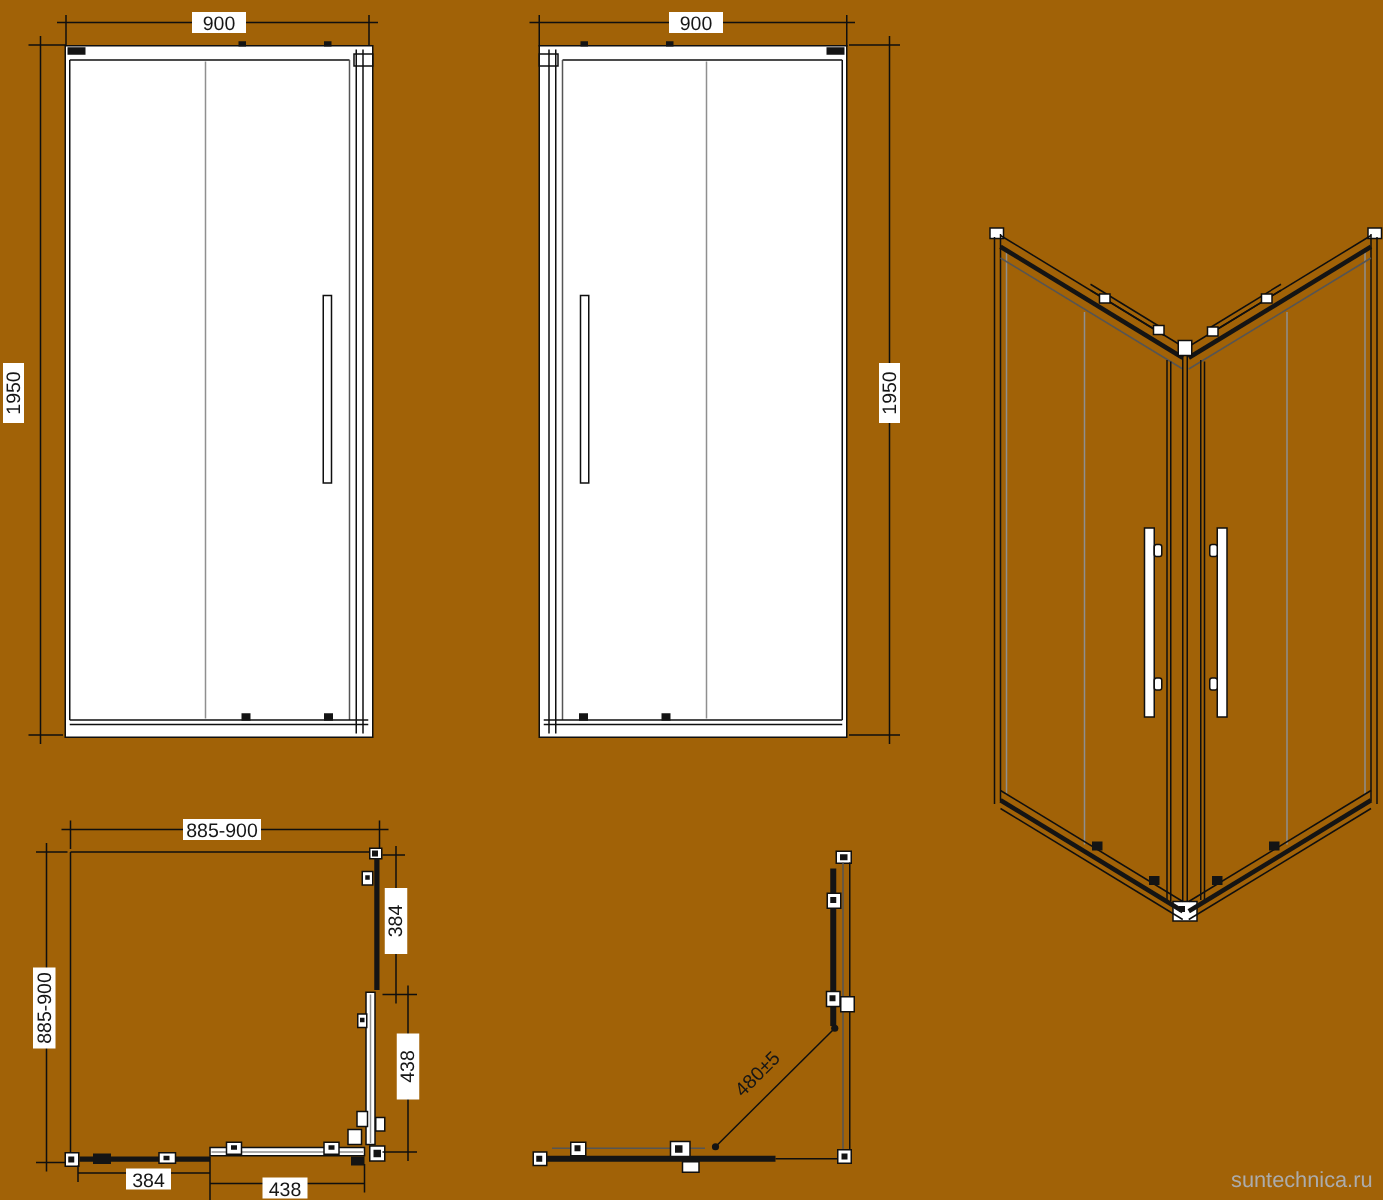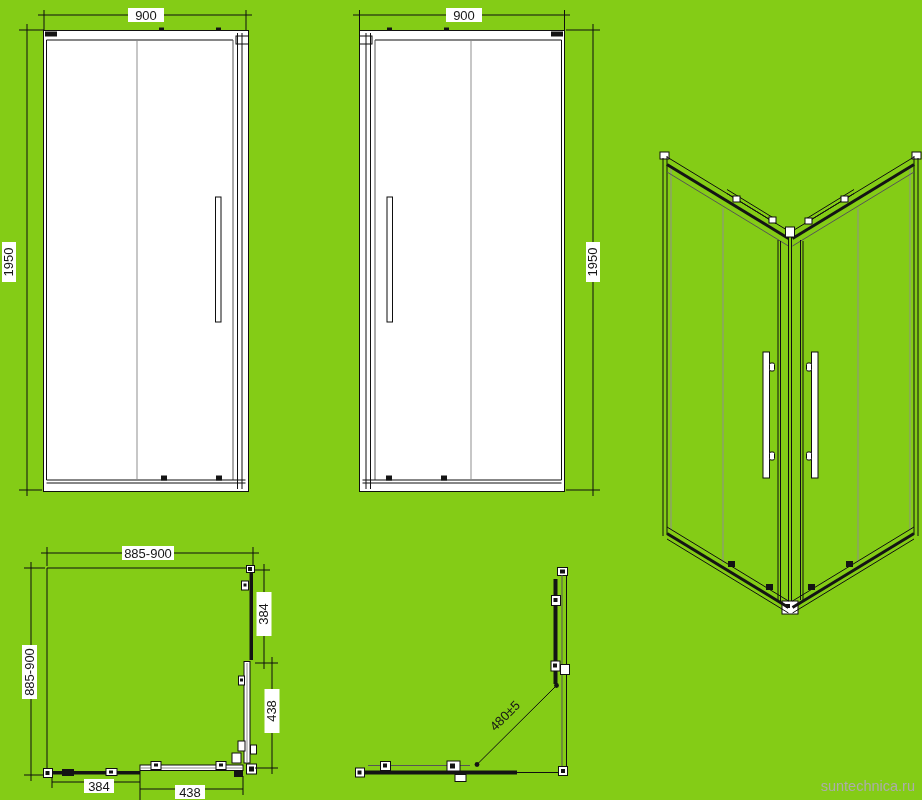--- a/index.html
+++ b/index.html
@@ -1,16 +1,16 @@
 <!DOCTYPE html>
 <html><head>
 <meta charset="utf-8">
 <style>
   html,body{margin:0;padding:0;background:#fff;}
-  .stage{position:relative;width:922px;height:800px;background:#84cc16;overflow:hidden;
+  .stage{position:relative;width:922px;height:800px;background:#a16207;overflow:hidden;
          font-family:"Liberation Sans",sans-serif;}
   svg{position:absolute;left:0;top:0;}
   
   .k  {stroke:#0f0f0f;stroke-width:1;fill:none;}
   .k3 {stroke:#141414;stroke-width:3;fill:none;}
   .kf {fill:#ffffff;stroke:#0f0f0f;stroke-width:1;}
   .kd {fill:#141414;stroke:none;}
   .gl {stroke:#8f8f8f;stroke-width:1;fill:none;}
   .g2 {stroke:#555555;stroke-width:1;fill:none;}
   .dim{font-family:"Liberation Sans",sans-serif;font-size:13px;fill:#161616;}

